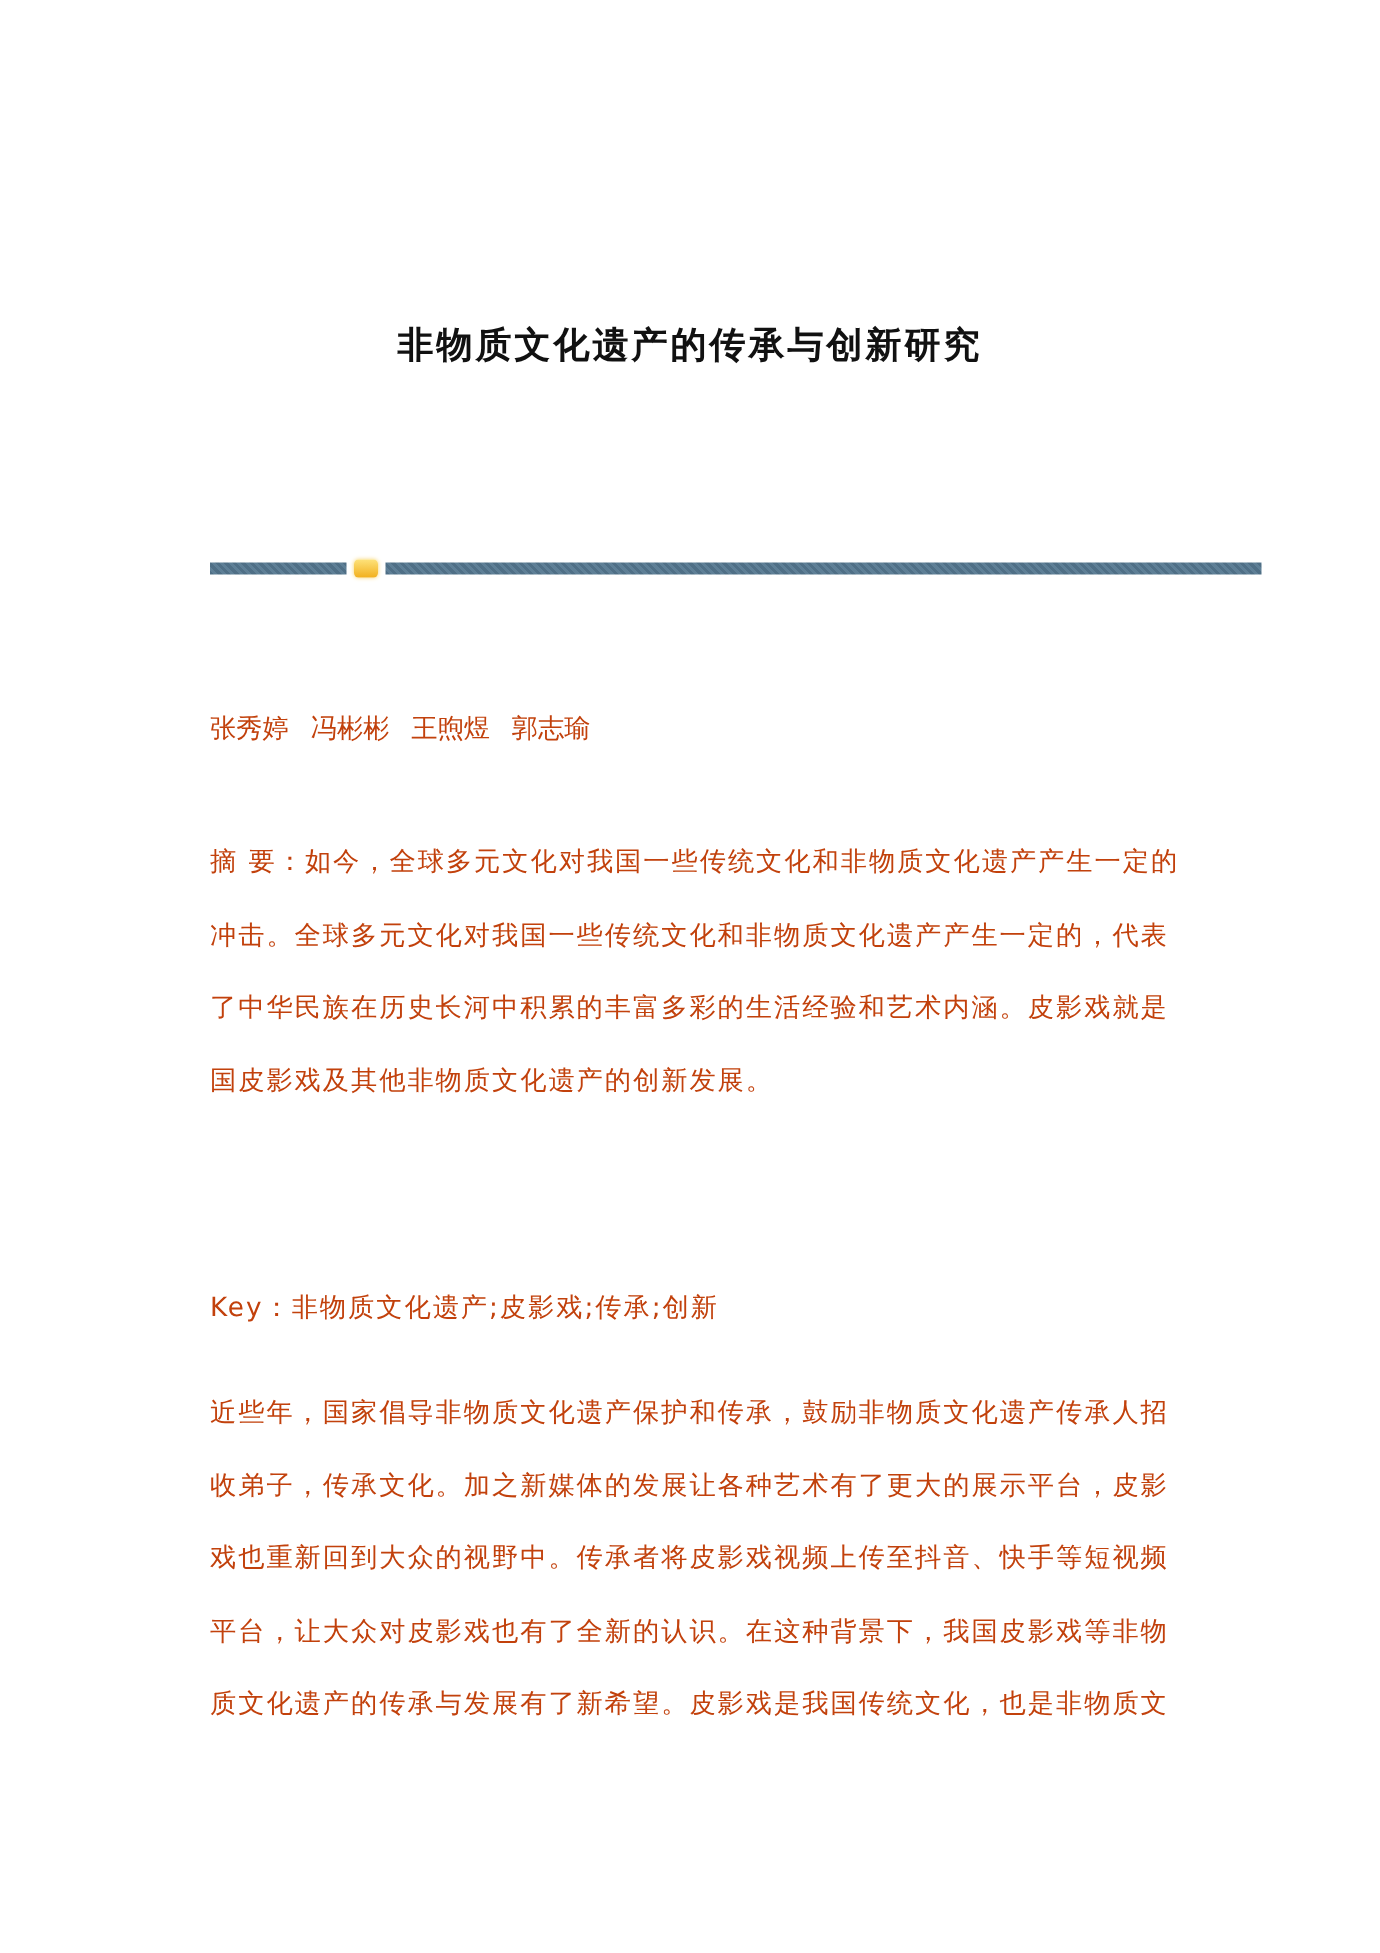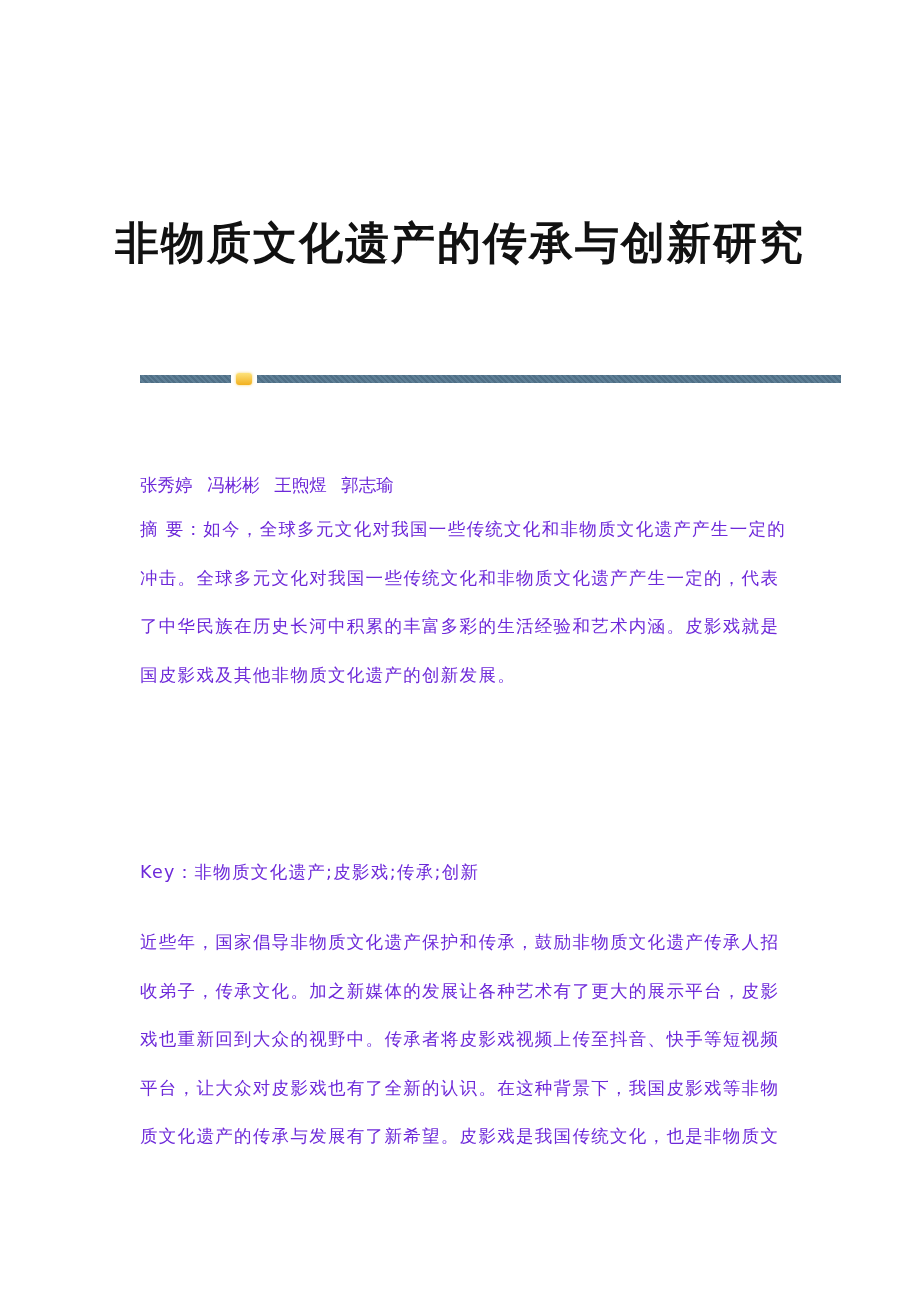--- a/index.html
+++ b/index.html
@@ -14,21 +14,21 @@
       overflow: hidden;
       font-family: "DejaVu Serif", "Liberation Serif", serif;
       color: #1a1a1a;
     }
     .title {
       position: absolute;
       left: 0;
       width: 920px;
       top: 214px;
       text-align: center;
-      font-size: 44px;
+      font-size: 24px;
       font-weight: bold;
       letter-spacing: 2px;
       color: #111;
       font-family: "DejaVu Serif", "Liberation Serif", serif;
     }
     .divider {
       position: absolute;
       top: 374px;
       left: 140px;
       width: 701px;
@@ -59,36 +59,36 @@
       border-radius: 3px;
       background: linear-gradient(#fde27a, #f2b01e);
       box-shadow: 0 0 3px #f6d36a;
     }
     .text-block {
       position: absolute;
       left: 140px;
       width: 640px;
       font-size: 17.5px;
       font-family: "DejaVu Sans", "Liberation Sans", sans-serif;
-      color: #6d28d9;
+      color: #c2410c;
     }
     .authors {
       top: 473px;
     }
     .para {
       line-height: 48.5px;
     }
     .para .line {
       display: block;
       white-space: nowrap;
       height: 48.5px;
       letter-spacing: 1.3px;
     }
     .abstract {
-      top: 505px;
+      top: 551px;
     }
     .keywords {
       top: 848px;
     }
     .body-para {
       top: 918px;
     }
     .authors span {
       margin-right: 9px;
     }

